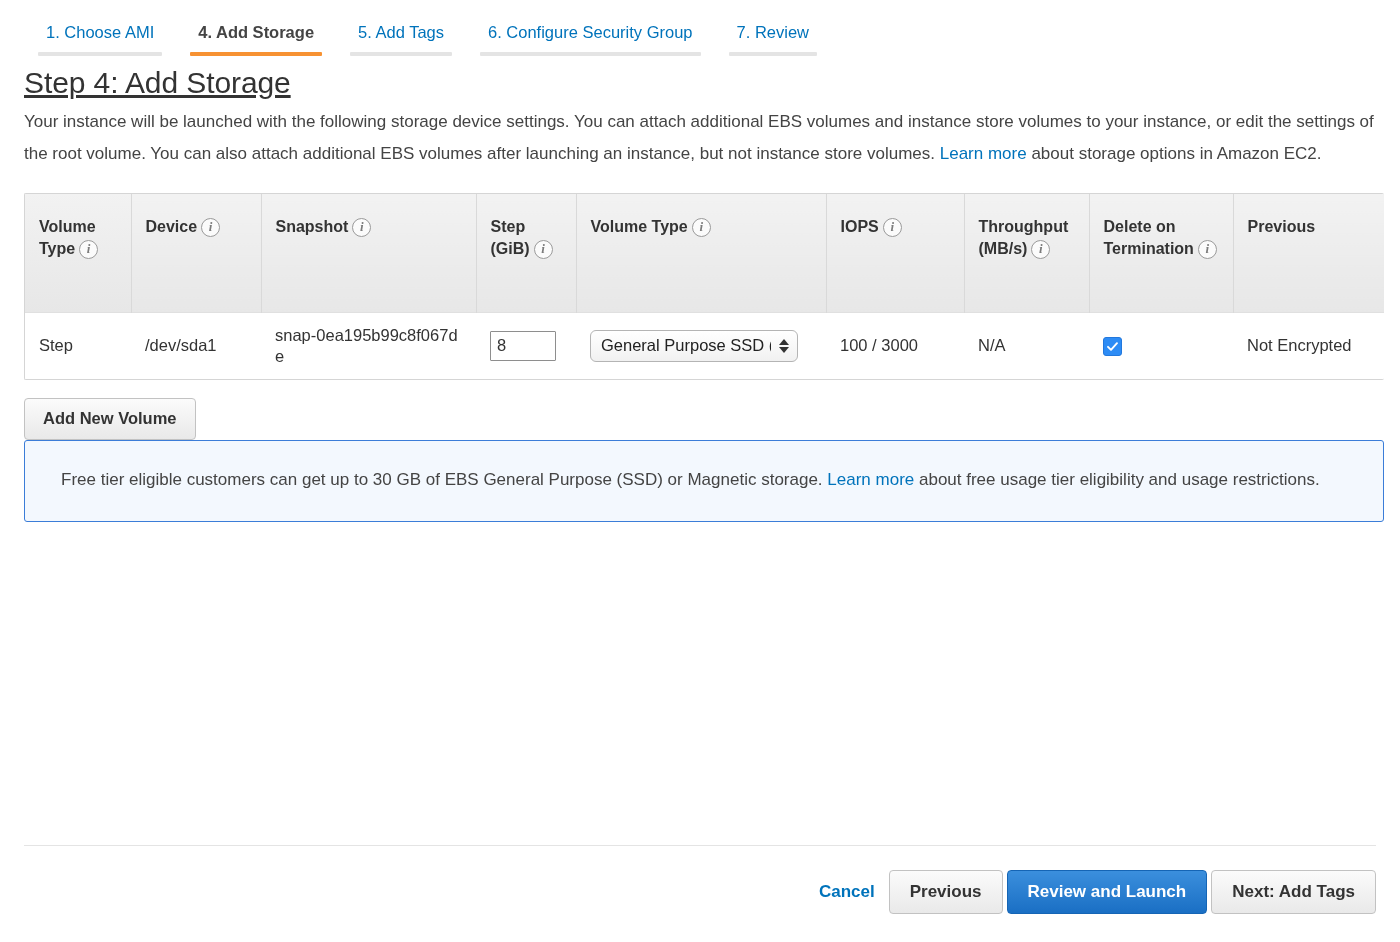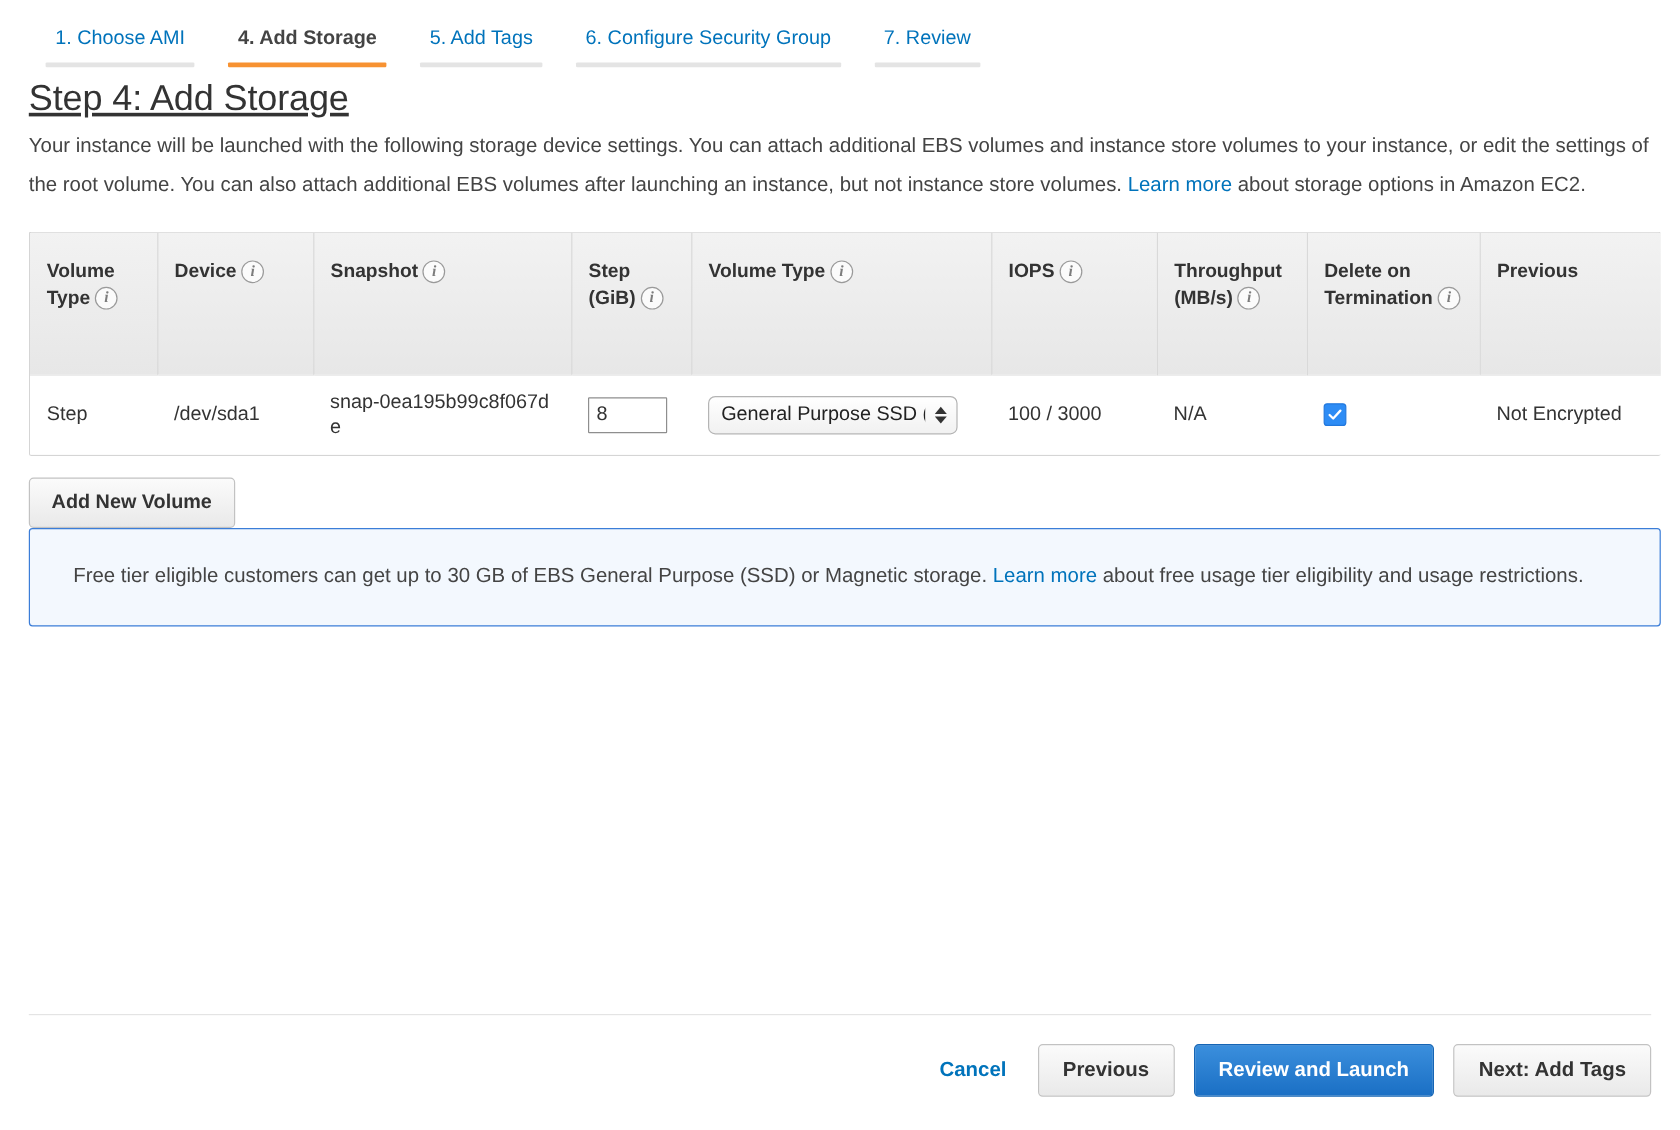--- a/index.html
+++ b/index.html
@@ -277,21 +277,21 @@
   }
   .footer-rule {
     height: 1px;
     background: #e4e4e4;
     margin: 0 0 0 0;
   }
   .footer-actions {
     display: flex;
     align-items: center;
     justify-content: flex-end;
-    gap: 16px;
+    gap: 4px;
     padding: 24px 0 28px 0;
   }
   .cancel-link {
     font-size: 17px;
     font-weight: bold;
     color: #0073bb;
     text-decoration: none;
     margin-right: 10px;
     cursor: pointer;
   }

